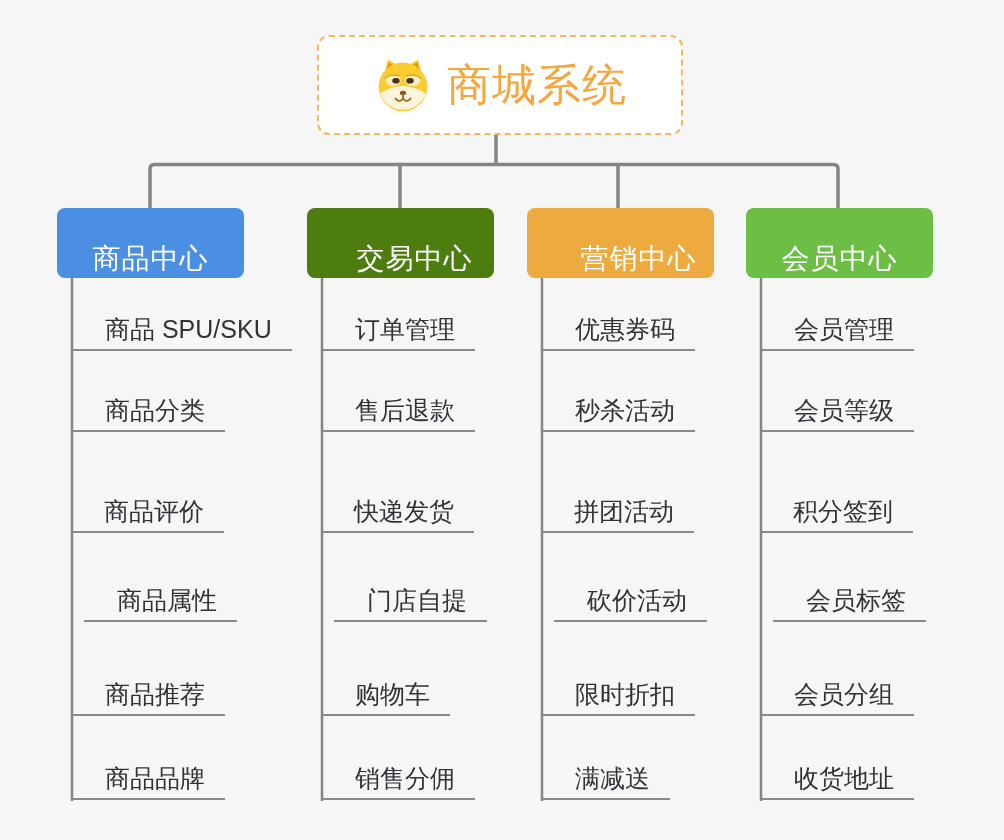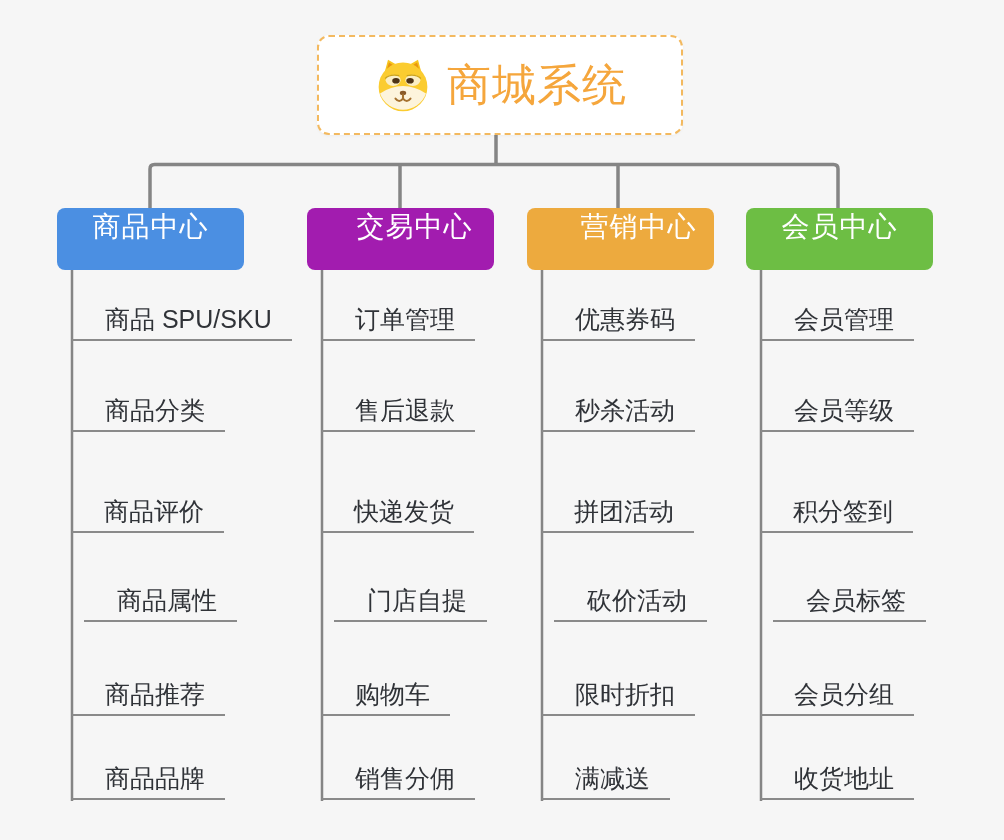--- a/index.html
+++ b/index.html
@@ -41,24 +41,24 @@
     letter-spacing: 1px;
     white-space: nowrap;
     text-align: right;
   }
 
   
   .branch { position: absolute; top: 0; height: 840px; width: 0; }
   .branch-header {
     position: absolute;
     left: -15px; top: 208px;
-    width: 187px; height: 62px;
+    width: 187px; height: 70px;
     border-radius: 8px;
     display: flex;
-    align-items: flex-start;
+    align-items: flex-end;
     justify-content: center;
   }
   .branch-header span {
     color: #ffffff;
     font-size: 28px;
     letter-spacing: 1px;
     white-space: nowrap;
   }
 
   
@@ -66,21 +66,21 @@
     position: absolute;
     left: 0;
     width: max-content;
     padding: 0 20px 4px 33px;
     font-size: 25px;
     line-height: 32px;
     color: #303338;
     border-bottom: 2px solid #8a8a8a;
     white-space: nowrap;
   }
-  .r0 { top: 303px; }
+  .r0 { top: 313px; }
   .r1 { top: 394px; }
   .r2 { top: 495px; padding-left: 32px; }
   .r3 { top: 584px; margin-left: 12px; }
   .r4 { top: 678px; }
   .r5 { top: 762px; }
 </style>
 </head>
 <body>
 
 <div class="canvas">
@@ -126,21 +126,21 @@
     </div>
     <div class="leaf r0">商品 SPU/SKU</div>
     <div class="leaf r1">商品分类</div>
     <div class="leaf r2">商品评价</div>
     <div class="leaf r3">商品属性</div>
     <div class="leaf r4">商品推荐</div>
     <div class="leaf r5">商品品牌</div>
   </div>
 
   <div class="branch" style="left:322px">
-    <div class="branch-header" style="background: #a21caf; padding-left: 28px;">
+    <div class="branch-header" style="background: #4d7c0f; padding-left: 28px;">
       <span>交易中心</span>
     </div>
     <div class="leaf r0">订单管理</div>
     <div class="leaf r1">售后退款</div>
     <div class="leaf r2">快递发货</div>
     <div class="leaf r3">门店自提</div>
     <div class="leaf r4">购物车</div>
     <div class="leaf r5">销售分佣</div>
   </div>
 

